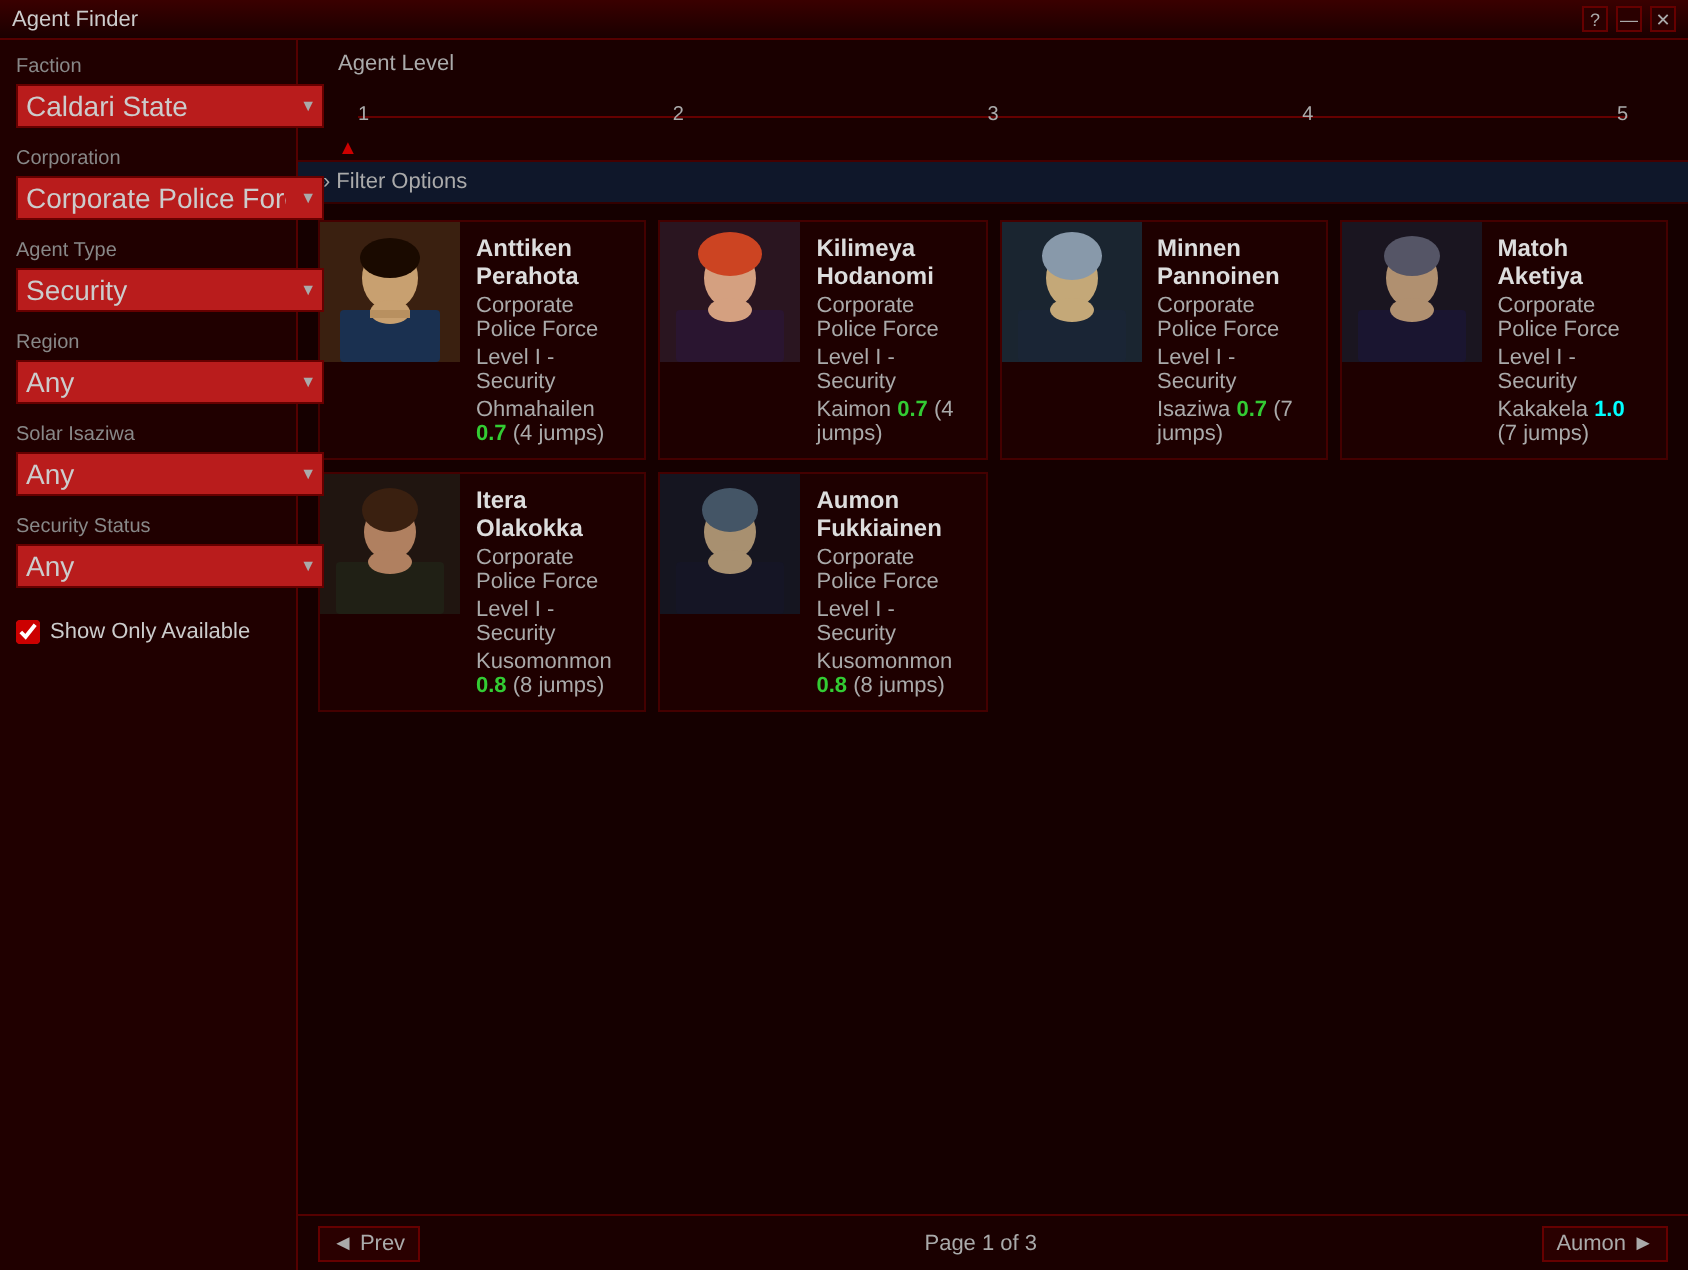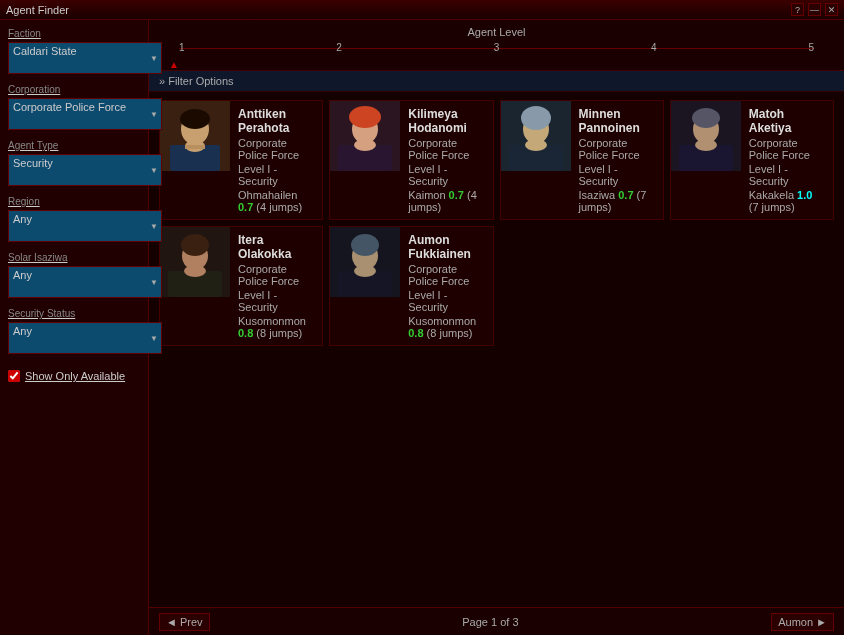--- a/index.html
+++ b/index.html
@@ -50,21 +50,20 @@
       height: 615px;
     }
 
     
     .sidebar {
       width: 149px;
       background: #200000;
       border-right: 1px solid #550000;
       padding: 8px;
       flex-shrink: 0;
-      text-decoration: underline;
     }
     .filter-group {
       margin-bottom: 10px;
     }
     .filter-label {
       color: #888888;
       font-size: 10px;
       margin-bottom: 3px;
     }
     .select-wrapper {
@@ -77,25 +76,25 @@
       position: absolute;
       right: 4px;
       top: 50%;
       transform: translateY(-50%);
       color: #aaaaaa;
       font-size: 8px;
       pointer-events: none;
     }
     .select-wrapper select {
       width: 100%;
-      background: #0c4a6e;
+      background: #b91c1c;
       border: 1px solid #660000;
       color: #cccccc;
-      font-size: 11px;
-      padding: 2px 18px 16px 4px;
+      font-size: 14px;
+      padding: 2px 18px 2px 4px;
       appearance: none;
       -webkit-appearance: none;
       cursor: pointer;
     }
     .show-available {
       display: flex;
       align-items: center;
       gap: 5px;
       margin-top: 16px;
     }
@@ -119,24 +118,24 @@
       background: #150000;
     }
 
     
     .agent-level-bar {
       padding: 6px 20px 0;
       border-bottom: 1px solid #440000;
       background: #1a0000;
     }
     .agent-level-label {
-      text-align: center;
-      color: #aaaaaa;
-      font-size: 11px;
-      margin-bottom: 2px;
+      text-align: left;
+      color: #aaaaaa;
+      font-size: 11px;
+      margin-bottom: 12px;
     }
     .level-track {
       position: relative;
       height: 18px;
       margin: 0 10px;
     }
     .level-line {
       position: absolute;
       top: 8px;
       left: 0;

